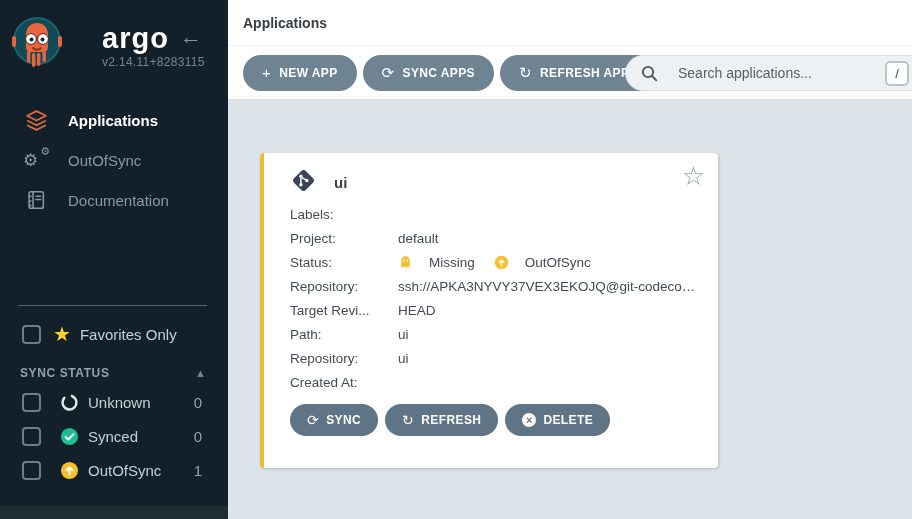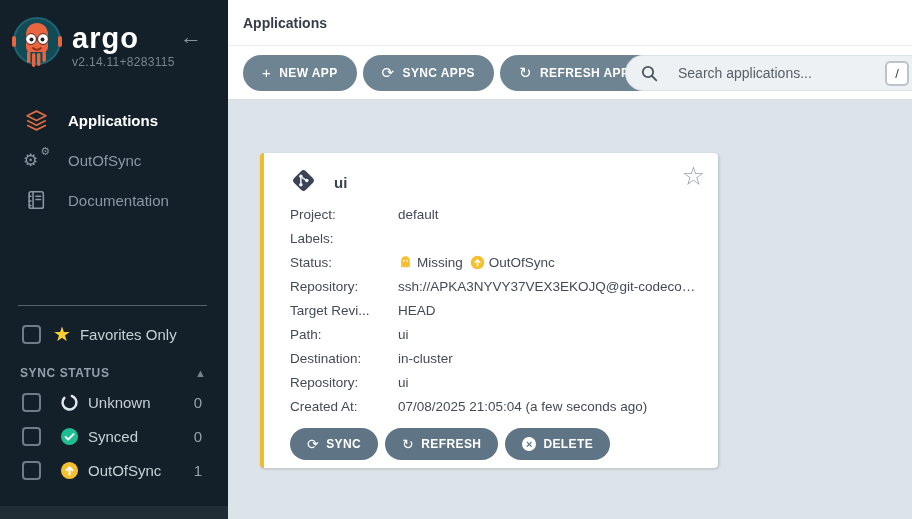--- a/index.html
+++ b/index.html
@@ -1,21 +1,21 @@
 <!DOCTYPE html>
 <html><head>
 <meta charset="utf-8">
 <style>
   * { margin:0; padding:0; box-sizing:border-box; }
   body { font-family:"Liberation Sans","DejaVu Sans",sans-serif; }
   .app { width:912px; height:519px; display:flex; overflow:hidden; position:relative; background:#dde4e9; }
 
   
   .sidebar { width:228px; min-width:228px; height:100%; background:#142029; position:relative; color:#8a98a5; }
-  .logo-row { position:absolute; top:15px; left:10px; display:flex; align-items:flex-start; }
+  .logo-row { position:absolute; top:15px; left:10px; display:flex; align-items:flex-start;gap:30px; }
   .logo-badge { width:54px; height:56px; position:relative; }
   .logo-texts { margin-left:8px; margin-top:8px; }
   .logo-word { color:#ffffff; font-size:29px; font-weight:bold; letter-spacing:1px; line-height:30px; }
   .logo-version { color:#76858f; font-size:12px; margin-top:2px; letter-spacing:.3px; }
   .collapse-btn { position:absolute; top:26px; right:26px; color:#8593a0; font-size:22px; line-height:22px; cursor:pointer; }
 
   .nav { position:absolute; top:100px; left:0; right:0; }
   .nav-item { height:40px; display:flex; align-items:center; cursor:pointer; }
   .nav-ico { width:26px; margin-left:23px; display:flex; justify-content:center; align-items:center; }
   .nav-label { margin-left:19px; font-size:15px; font-weight:500; color:#8a98a5; }
@@ -64,21 +64,21 @@
   
   .app-card { position:absolute; left:32px; top:53px; width:458px; height:315px; background:#ffffff;
               border-left:4px solid #f1bb2a; border-radius:4px; box-shadow:1px 1px 3px rgba(0,0,0,.18); cursor:pointer; }
   .card-star { position:absolute; top:10px; right:13px; font-size:26px; line-height:26px; color:#98a2aa; cursor:pointer; }
   .card-inner { padding:12px 16px 0 26px; }
   .card-head { display:flex; align-items:center; height:34px; margin-bottom:3px; }
   .card-title { margin-left:17px; font-size:15px; font-weight:bold; color:#3b4350; }
   .field-row { height:24px; display:flex; align-items:center; font-size:13.5px; color:#434b58; }
   .field-label { width:108px; flex:none; white-space:nowrap; overflow:hidden; }
   .field-value { flex:1; white-space:nowrap; overflow:hidden; text-overflow:ellipsis; }
-  .status-val { display:flex; align-items:flex-end; gap:4px; }
+  .status-val { display:flex; align-items:flex-end; gap:16px; }
   .status-val .st-txt { margin-right:3px; }
   .card-btns { display:flex; margin-top:10px; }
   .card-btn { height:32px; border:none; border-radius:16px; background:#5f7484; color:#ffffff; font-family:inherit;
               font-size:12px; font-weight:bold; letter-spacing:.4px; padding:0 17px; margin-right:7px;
               display:flex; align-items:center; gap:7px; cursor:pointer; }
   .cb-glyph { font-size:14px; font-weight:normal; }
   .delete-dot { width:14px; height:14px; border-radius:50%; background:#ffffff; color:#5f7484; font-size:11px;
                 line-height:14px; text-align:center; font-weight:bold; }
 </style>
 </head>
@@ -242,26 +242,26 @@
                 <path d="M12.6 11 l3.6 2.3" stroke="#ffffff" stroke-width="1.5"></path>
                 <circle cx="11.3" cy="9.7" r="1.8" fill="#ffffff"></circle>
                 <circle cx="11.3" cy="18.4" r="1.8" fill="#ffffff"></circle>
                 <circle cx="17.4" cy="13.9" r="1.8" fill="#ffffff"></circle>
               </svg>
             </span>
             <span class="card-title">ui</span>
           </div>
 
           <div class="field-row">
+            <span class="field-label">Labels:</span>
+            <span class="field-value"></span>
+          </div>
+          <div class="field-row">
             <span class="field-label">Project:</span>
             <span class="field-value">default</span>
-          </div>
-          <div class="field-row">
-            <span class="field-label">Labels:</span>
-            <span class="field-value"></span>
           </div>
           <div class="field-row">
             <span class="field-label">Status:</span>
             <span class="field-value status-val">
               <span style="display:flex;">
                 <svg width="15" height="15" viewBox="0 0 20 20">
                   <path d="M10 1.8c-3.5 0-5.8 2.5-5.8 5.9v9.2l2-1.7 1.9 1.7 1.9-1.7 1.9 1.7 1.9-1.7 2 1.7V7.7c0-3.4-2.3-5.9-5.8-5.9z" fill="#f4c030"></path>
                   <circle cx="7.7" cy="7.6" r="1.2" fill="#ffffff"></circle>
                   <circle cx="12.3" cy="7.6" r="1.2" fill="#ffffff"></circle>
                 </svg>
@@ -282,30 +282,25 @@
           </div>
           <div class="field-row">
             <span class="field-label">Target Revi...</span>
             <span class="field-value">HEAD</span>
           </div>
           <div class="field-row">
             <span class="field-label">Path:</span>
             <span class="field-value">ui</span>
           </div>
           <div class="field-row">
-            <span class="field-label">Destination:</span>
-            <span class="field-value">in-cluster</span>
-          </div>
-          <div class="field-row">
             <span class="field-label">Repository:</span>
             <span class="field-value">ui</span>
           </div>
           <div class="field-row">
             <span class="field-label">Created At:</span>
-            <span class="field-value">07/08/2025 21:05:04  (a few seconds ago)</span>
           </div>
 
           <div class="card-btns">
             <button class="card-btn">
               <span class="cb-glyph">⟳</span>
               <span>SYNC</span>
             </button>
             <button class="card-btn">
               <span class="cb-glyph">↻</span>
               <span>REFRESH</span>

